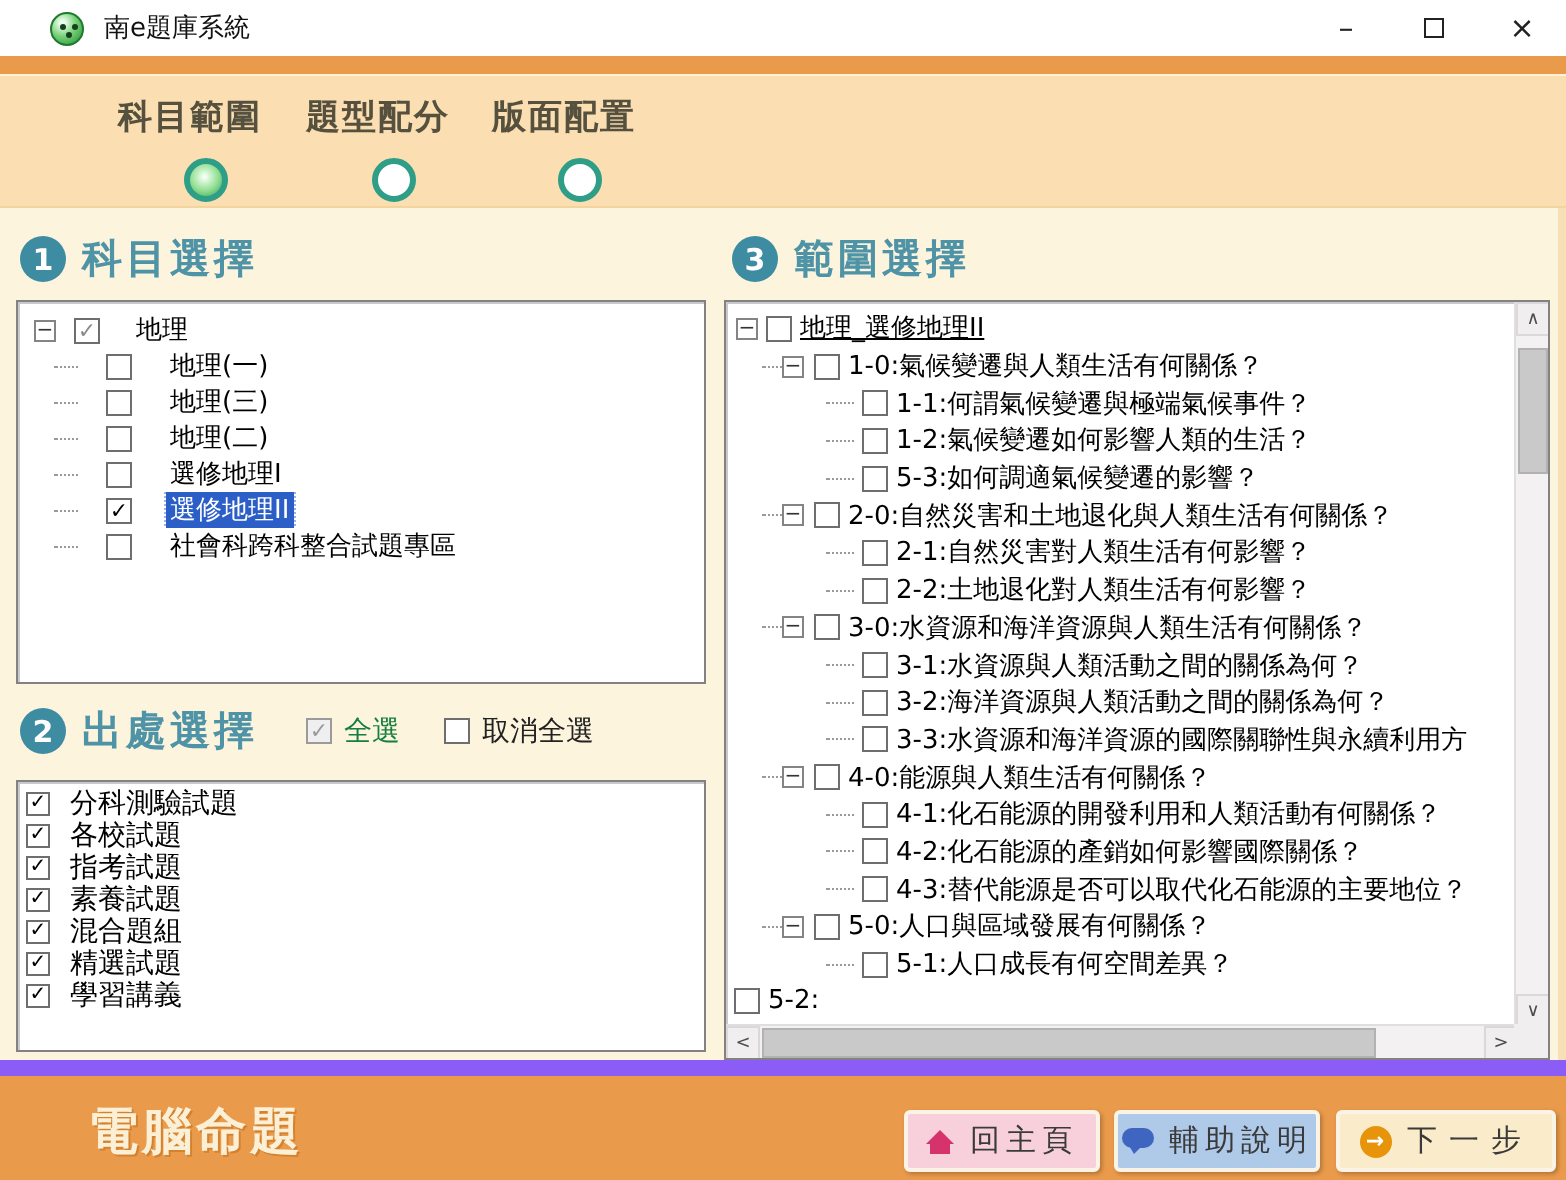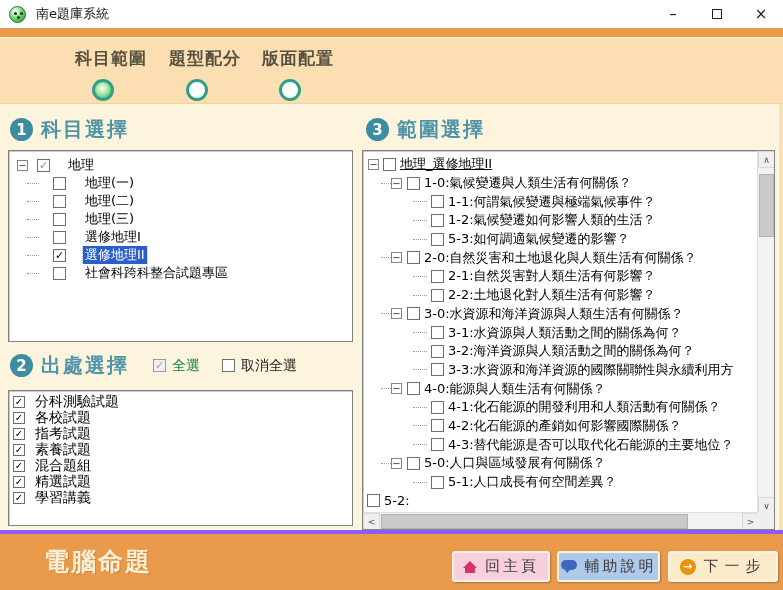--- a/index.html
+++ b/index.html
@@ -1,37 +1,37 @@
 <!DOCTYPE html>
 <html><head>
 <meta charset="utf-8">
 <style>
   * { margin:0; padding:0; box-sizing:border-box; }
   html,body { width:783px; height:590px; }
   body { font-family:"DejaVu Sans", sans-serif; }
   .window { position:relative; width:783px; height:590px; overflow:hidden; background:#EA9A4B; }
 
   
-  .titlebar { position:absolute; left:0; top:0; width:783px; height:28px; background:#FFFFFF; display:flex; align-items:center; }
+  .titlebar { position:absolute; left:0; top:0; width:783px; height:28px; background:#FFFFFF; display:flex; align-items:center;padding-left:16px; }
   .appicon { position:relative; width:17px; height:17px; margin-left:9px; border-radius:50%;
              background:radial-gradient(circle at 35% 30%, #eafbea 10%, #7bd37b 45%, #2f9a3f 90%);
              border:1px solid #1e7a2e; }
   .appicon::after { content:""; position:absolute; left:4px; top:5px; width:3px; height:3px; border-radius:50%;
              background:#14401c; box-shadow:6px 0 0 #14401c, 3px 4px 0 #14401c; }
   .apptitle { margin-left:10px; font-size:13px; color:#111; }
   .wcontrols { margin-left:auto; display:flex; align-items:center; height:100%; }
   .wbtn { width:44px; height:100%; display:flex; align-items:center; justify-content:center;
           font-size:15px; color:#222; cursor:default; }
   .maxsq { width:10px; height:10px; border:1.3px solid #222; display:inline-block; }
 
   
   .topstrip { position:absolute; left:0; top:28px; width:783px; height:9px; background:#EA9A4B; }
   .steps { position:absolute; left:0; top:37px; width:783px; height:67px; background:#FBDFB2;
            border-top:1px solid #FFF0D6; border-bottom:1px solid #F3D49C; }
-  .step { position:absolute; top:9px; width:88px; text-align:right; }
+  .step { position:absolute; top:9px; width:88px; text-align:left; }
   .steplabel { font-size:17px; font-weight:bold; color:#56503F; letter-spacing:1px; white-space:nowrap; }
   .stepcircle { width:22px; height:22px; border-radius:50%; border:3px solid #2E9F86; background:#FFFFFF; margin:9px auto 0; }
   .stepcircle.active { background:radial-gradient(circle at 45% 40%, #f2fff2 5%, #8fdd8f 55%, #37a463 95%); }
   .arrowline { position:absolute; top:81px; height:4px; background:#4A4A4A; }
   .arrowhead { position:absolute; top:75px; width:0; height:0;
                border-left:15px solid #4A4A4A; border-top:8px solid transparent; border-bottom:8px solid transparent; }
 
   
   .main { position:absolute; left:0; top:104px; width:783px; height:426px; background:#FDF4DE;
           border-right:4px solid #F8E0B6; }
@@ -100,21 +100,21 @@
   .sbcorner { position:absolute; right:0; bottom:0; width:17px; height:17px; background:#F0EEEE; }
 
   
   .pillbtn { position:absolute; left:655px; top:117px; width:116px; height:27px; border-radius:14px;
              background:linear-gradient(#FEFEFE, #C7C7C7); border:1px solid #8f8f8f;
              box-shadow:0 1px 2px rgba(0,0,0,.25); font-size:15px; font-weight:bold; color:#333;
              display:flex; align-items:center; justify-content:center; letter-spacing:1px; }
 
   
   .footer { position:absolute; left:0; top:530px; width:783px; height:60px; background:#EA9A4B;
-            border-top:4px solid #8b5cf6; }
+            border-top:8px solid #8b5cf6; }
   .footertitle { position:absolute; left:44px; top:11px; font-size:25px; font-weight:bold; color:#FBF0D6;
                  letter-spacing:2px; text-shadow:1px 1px 0 rgba(195,115,30,.6); }
   .fbtn { position:absolute; top:17px; height:31px; border:2px solid #FBF3E4; border-radius:3px;
           display:flex; align-items:center; justify-content:center; gap:8px; font-size:15px; color:#3A3A3A;
           box-shadow:1px 1px 2px rgba(0,0,0,.25); }
   .fbtn .btnlabel { letter-spacing:3px; white-space:nowrap; }
   #btn-home { left:452px; width:98px; background:#F7D0DC; }
   #btn-help { left:557px; width:103px; background:#AFC9E9; }
   #btn-next { left:668px; width:110px; background:#FAECCB; }
   #btn-next .btnlabel { letter-spacing:6px; }
@@ -182,26 +182,26 @@
             <span class="tlabel">地理</span>
           </div>
           <div class="trow r1">
             <span class="stub"></span>
             <span class="cb"></span>
             <span class="tlabel">地理(一)</span>
           </div>
           <div class="trow r1">
             <span class="stub"></span>
             <span class="cb"></span>
+            <span class="tlabel">地理(三)</span>
+          </div>
+          <div class="trow r1">
+            <span class="stub"></span>
+            <span class="cb"></span>
             <span class="tlabel">地理(二)</span>
-          </div>
-          <div class="trow r1">
-            <span class="stub"></span>
-            <span class="cb"></span>
-            <span class="tlabel">地理(三)</span>
           </div>
           <div class="trow r1">
             <span class="stub"></span>
             <span class="cb"></span>
             <span class="tlabel">選修地理I</span>
           </div>
           <div class="trow r1">
             <span class="stub"></span>
             <span class="cb">✓</span>
             <span class="tlabel sel">選修地理II</span>

